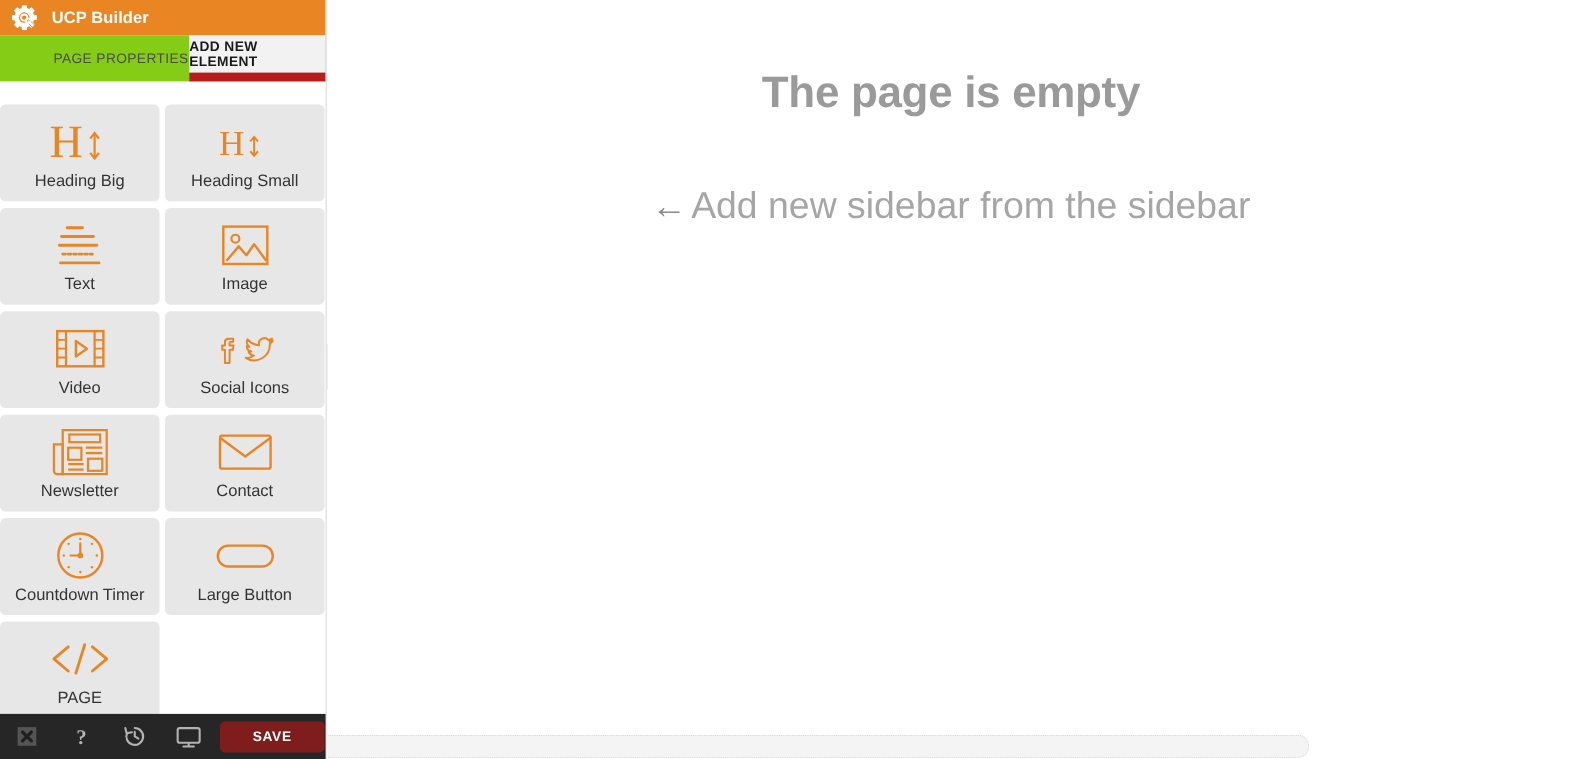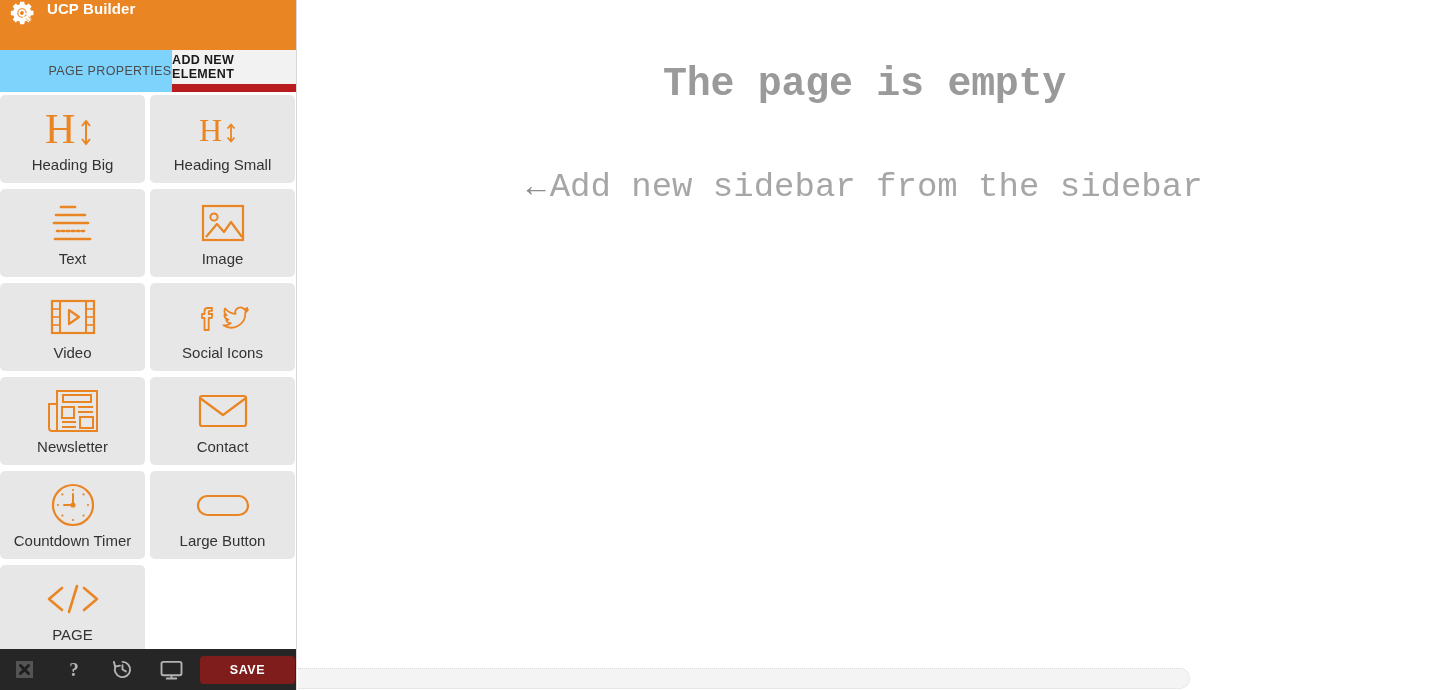--- a/index.html
+++ b/index.html
@@ -21,42 +21,43 @@
     left: 0; top: 0;
     width: 297px;
     height: 690px;
     background: #ffffff;
     border-right: 1px solid #d9d9d9;
     box-sizing: border-box;
     overflow: hidden;
   }
 
   #app-header {
-    height: 50px;
+    height: 32px;
     background: #ea8523;
     display: flex;
+    align-items: center;
     padding-left: 9px;
     box-sizing: border-box;
   }
   #app-header .logo-icon {
     width: 26px; height: 26px;
     display: block;
     flex: 0 0 auto;
   }
   #app-title {
     color: #ffffff;
     font-size: 15px;
     font-weight: bold;
     margin-left: 12px;
     letter-spacing: .1px;
   }
 
   #tabbar {
     height: 42px;
-    background: #7dd3fc;
+    background: #84cc16;
     display: flex;
     box-sizing: border-box;
     padding-left: 48px;
   }
   .tab {
     flex: 1 1 50%;
     display: flex;
     align-items: center;
     justify-content: center;
     font-size: 12.5px;
@@ -171,21 +172,20 @@
   }
 
   
   #canvas {
     position: absolute;
     left: 298px;
     top: 0;
     width: 1133px;
     height: 690px;
     background: #ffffff;
-    font-family: Liberation Mono, monospace;
   }
   #empty-title {
     position: absolute;
     top: 62px;
     left: 0;
     width: 1133px;
     text-align: center;
     font-size: 40px;
     font-weight: bold;
     color: #9a9a9a;

